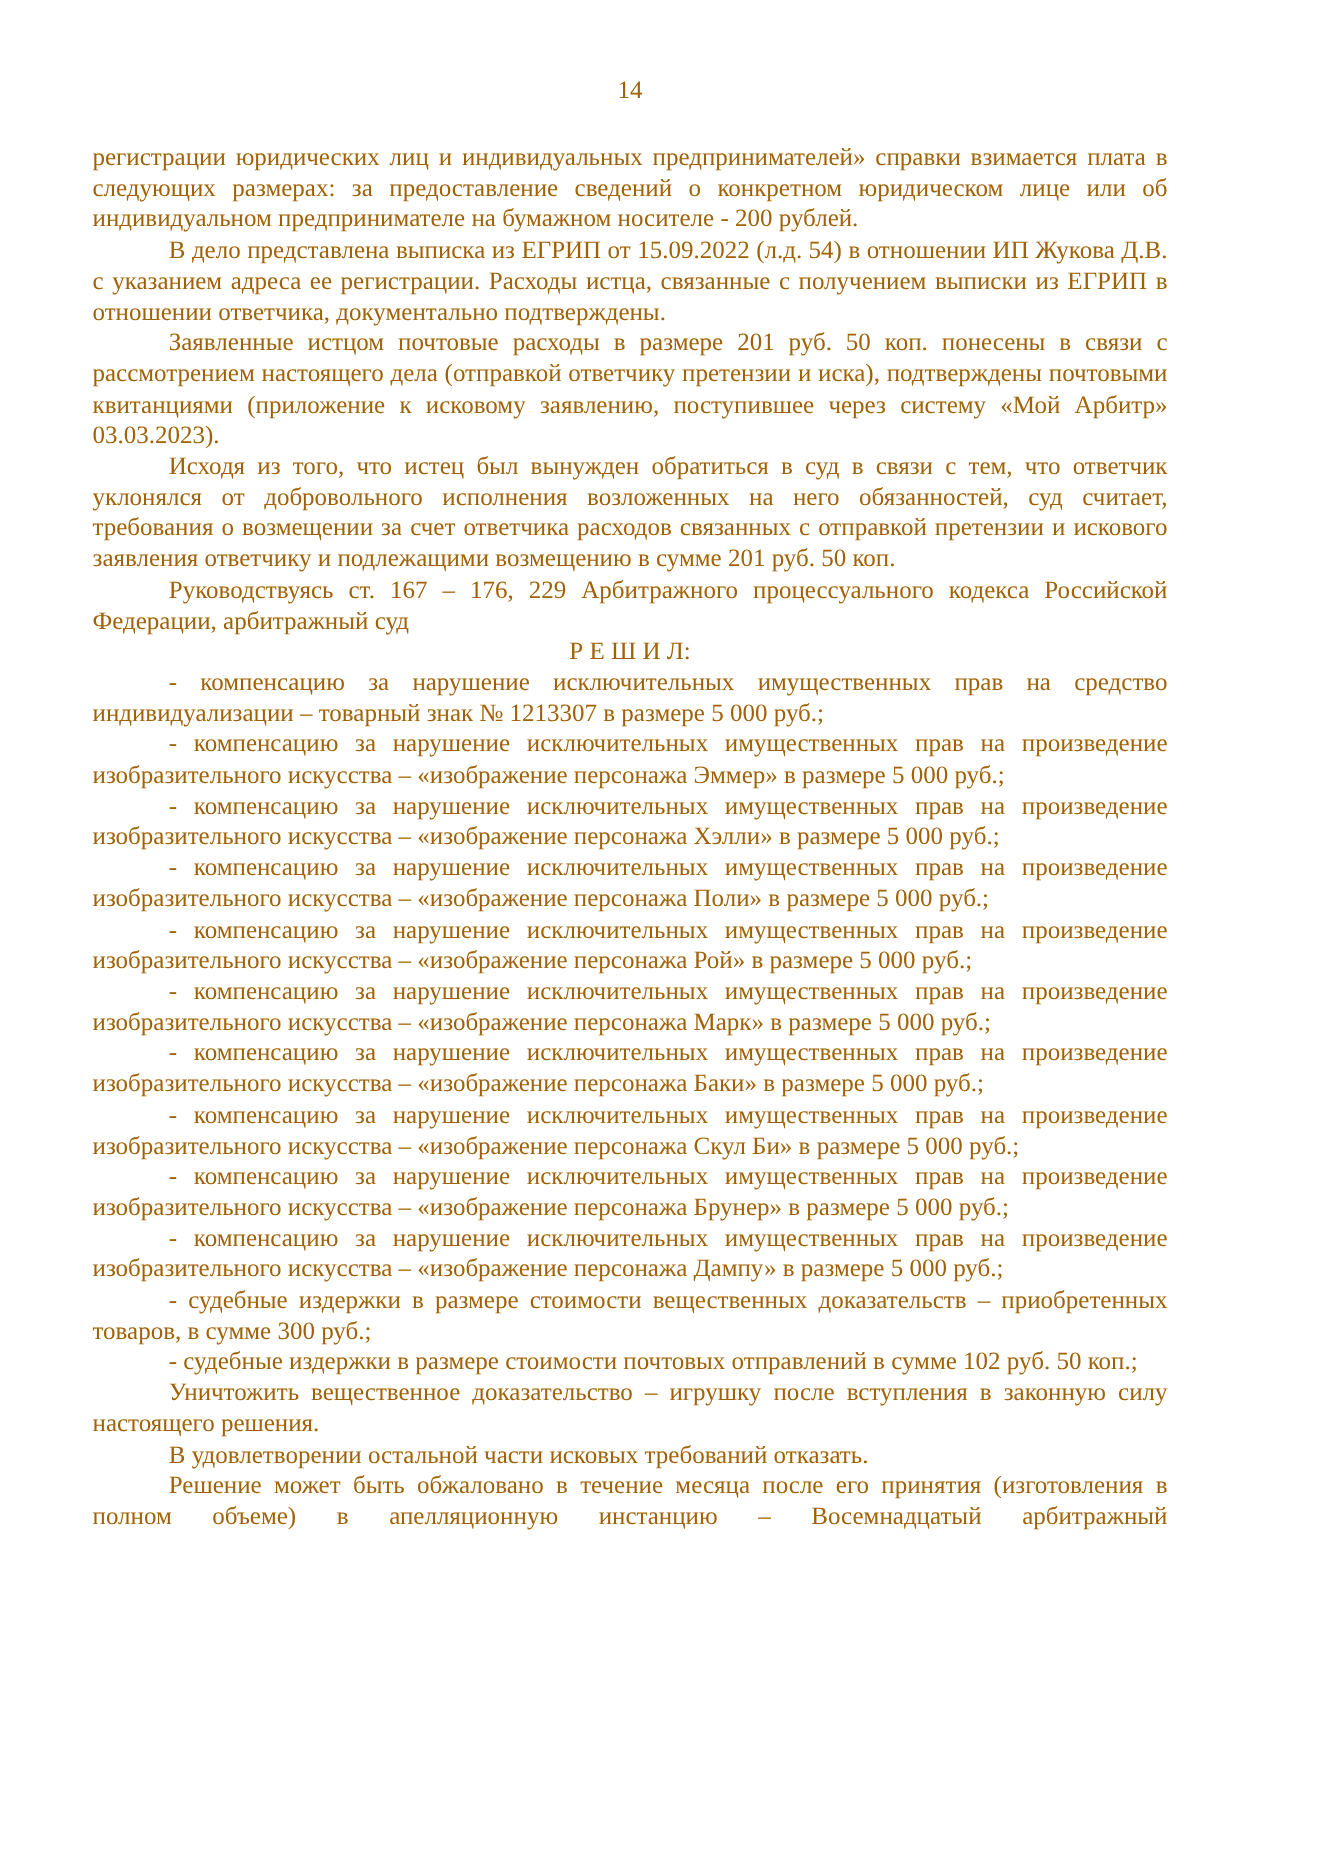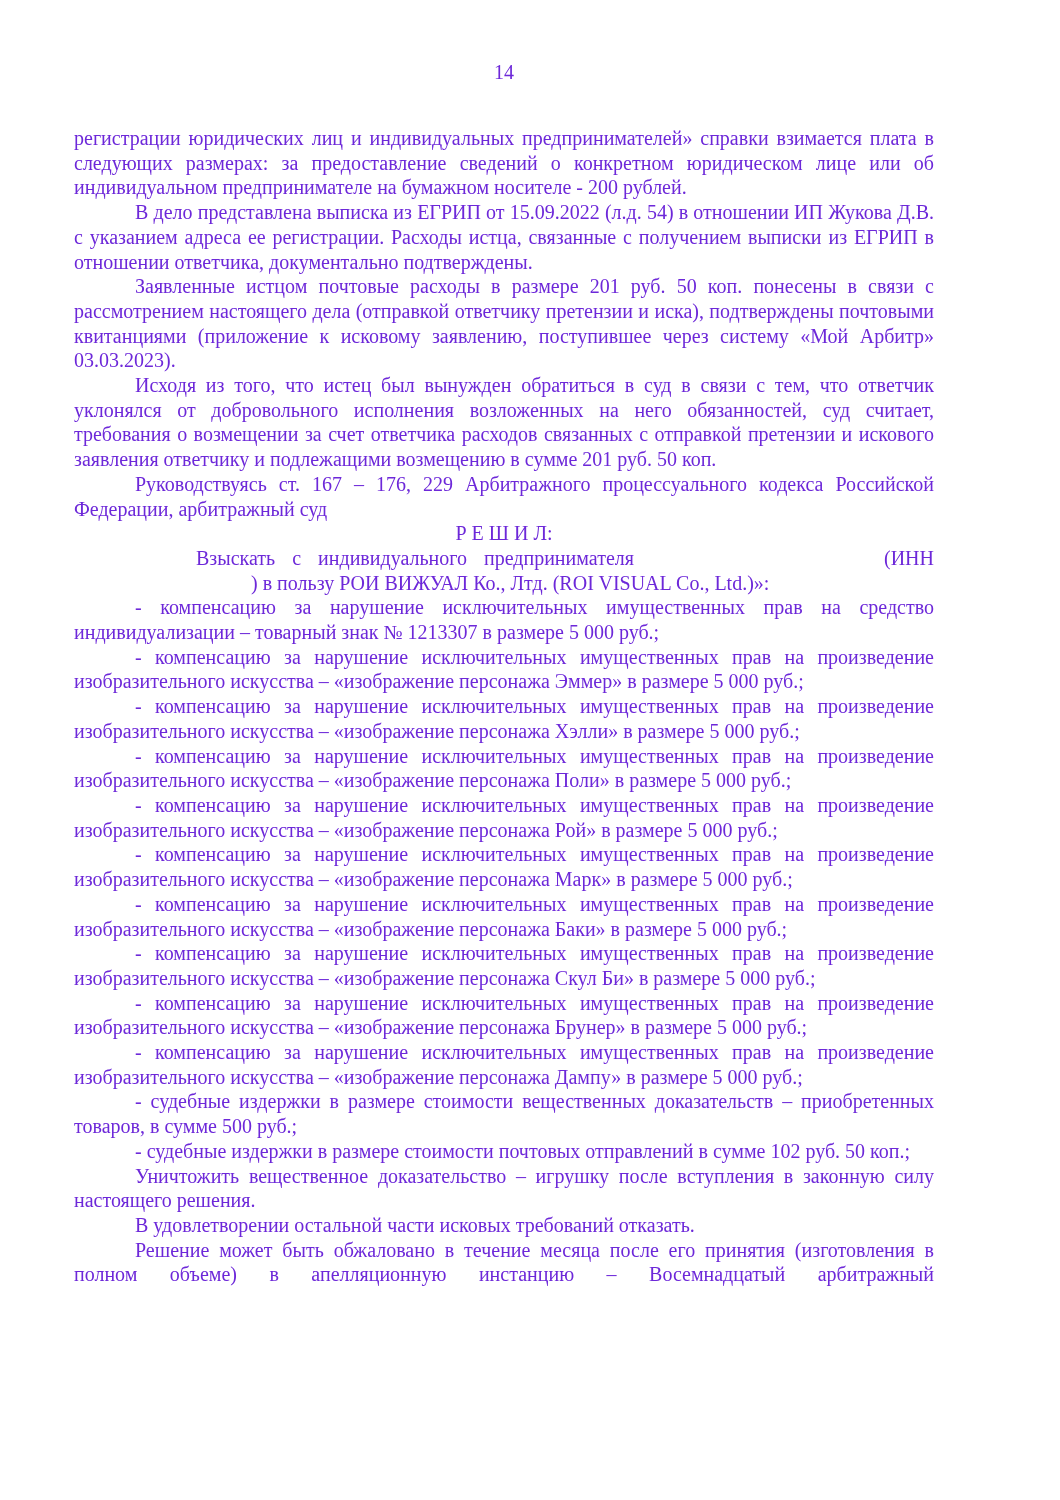--- a/index.html
+++ b/index.html
@@ -5,36 +5,36 @@
   html, body {
     margin: 0;
     padding: 0;
     background: #ffffff;
   }
   .page {
     position: relative;
     width: 1060px;
     height: 1500px;
     background: #ffffff;
-    color: #6d28d9;
+    color: #a16207;
     font-family: "Liberation Serif", "DejaVu Serif", serif;
     overflow: hidden;
   }
   .pagenum {
     position: absolute;
     top: 60px;
     left: 74px;
     width: 860px;
     text-align: center;
     font-size: 20px;
     line-height: 25px;
   }
   .content {
     position: absolute;
-    top: 126px;
+    top: 114px;
     left: 74px;
     width: 860px;
     font-size: 20px;
     line-height: 24.7px;
   }
   .content p {
     margin: 0;
     text-align: justify;
     text-indent: 61px;
   }
@@ -80,40 +80,32 @@
 
     <p class="no-indent">регистрации юридических лиц и индивидуальных предпринимателей» справки взимается плата в следующих размерах: за предоставление сведений о конкретном юридическом лице или об индивидуальном предпринимателе на бумажном носителе - 200 рублей.</p>
     <p>В дело представлена выписка из ЕГРИП от 15.09.2022 (л.д. 54) в отношении ИП Жукова Д.В. с указанием адреса ее регистрации. Расходы истца, связанные с получением выписки из ЕГРИП в отношении ответчика, документально подтверждены.</p>
     <p>Заявленные истцом почтовые расходы в размере 201 руб. 50 коп. понесены в связи с рассмотрением настоящего дела (отправкой ответчику претензии и иска), подтверждены почтовыми квитанциями (приложение к исковому заявлению, поступившее через систему «Мой Арбитр» 03.03.2023).</p>
     <p>Исходя из того, что истец был вынужден обратиться в суд в связи с тем, что ответчик уклонялся от добровольного исполнения возложенных на него обязанностей, суд считает, требования о возмещении за счет ответчика расходов связанных с отправкой претензии и искового заявления ответчику и подлежащими возмещению в сумме 201 руб. 50 коп.</p>
     <p>Руководствуясь ст. 167 – 176, 229 Арбитражного процессуального кодекса Российской Федерации, арбитражный суд</p>
 
     <p class="heading">Р Е Ш И Л:</p>
 
 
-    <p class="vz">
-      <span class="vz-line1">
-        <span class="stretch">Взыскать с индивидуального предпринимателя</span>
-        <span class="vz-gap"></span>
-        <span>(ИНН</span>
-      </span>
-      <span class="vz-line2">) в пользу РОИ ВИЖУАЛ Ко., Лтд. (ROI VISUAL Co., Ltd.)»:</span>
-    </p>
 
     <p>- компенсацию за нарушение исключительных имущественных прав на средство индивидуализации – товарный знак № 1213307 в размере 5&nbsp;000 руб.;</p>
     <p>- компенсацию за нарушение исключительных имущественных прав на произведение изобразительного искусства – «изображение персонажа Эммер» в размере 5&nbsp;000 руб.;</p>
     <p>- компенсацию за нарушение исключительных имущественных прав на произведение изобразительного искусства – «изображение персонажа Хэлли» в размере 5&nbsp;000 руб.;</p>
     <p>- компенсацию за нарушение исключительных имущественных прав на произведение изобразительного искусства – «изображение персонажа Поли» в размере 5&nbsp;000 руб.;</p>
     <p>- компенсацию за нарушение исключительных имущественных прав на произведение изобразительного искусства – «изображение персонажа Рой» в размере 5&nbsp;000 руб.;</p>
     <p>- компенсацию за нарушение исключительных имущественных прав на произведение изобразительного искусства – «изображение персонажа Марк» в размере 5&nbsp;000 руб.;</p>
     <p>- компенсацию за нарушение исключительных имущественных прав на произведение изобразительного искусства – «изображение персонажа Баки» в размере 5&nbsp;000 руб.;</p>
     <p>- компенсацию за нарушение исключительных имущественных прав на произведение изобразительного искусства – «изображение персонажа Скул Би» в размере 5&nbsp;000 руб.;</p>
     <p>- компенсацию за нарушение исключительных имущественных прав на произведение изобразительного искусства – «изображение персонажа Брунер» в размере 5&nbsp;000 руб.;</p>
     <p>- компенсацию за нарушение исключительных имущественных прав на произведение изобразительного искусства – «изображение персонажа Дампу» в размере 5&nbsp;000 руб.;</p>
-    <p>- судебные издержки в размере стоимости вещественных доказательств – приобретенных товаров, в сумме 500 руб.;</p>
+    <p>- судебные издержки в размере стоимости вещественных доказательств – приобретенных товаров, в сумме 300 руб.;</p>
     <p>- судебные издержки в размере стоимости почтовых отправлений в сумме 102 руб. 50 коп.;</p>
 
     <p>Уничтожить вещественное доказательство – игрушку после вступления в законную силу настоящего решения.</p>
     <p>В удовлетворении остальной части исковых требований отказать.</p>
     <p class="justify-last">Решение может быть обжаловано в течение месяца после его принятия (изготовления в полном объеме) в апелляционную инстанцию – Восемнадцатый арбитражный</p>
 
   </div>
 </div>
 
 </body></html>

